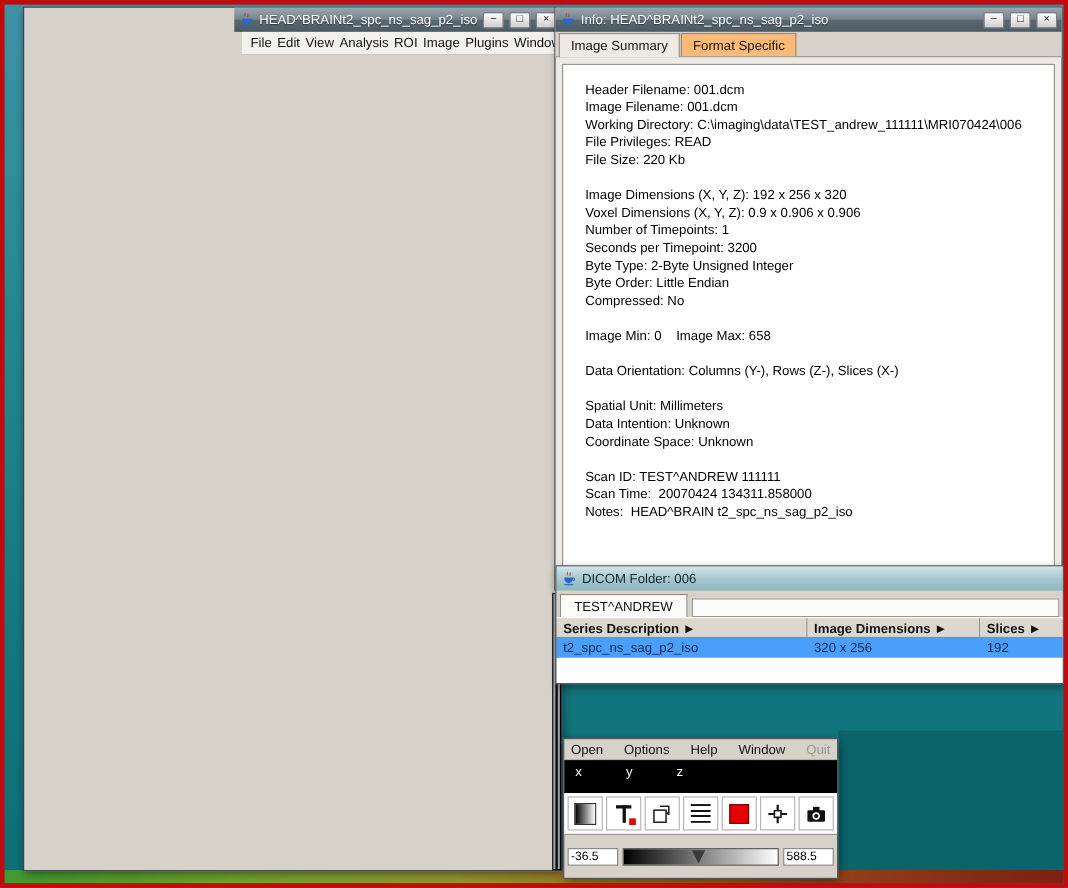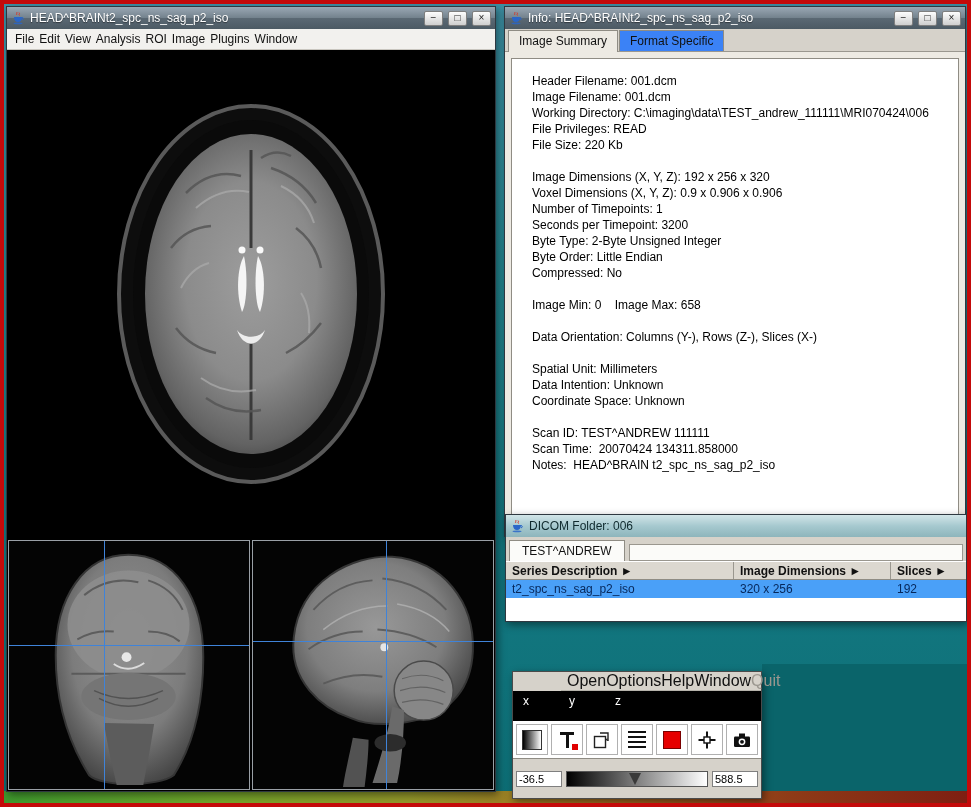--- a/index.html
+++ b/index.html
@@ -21,37 +21,37 @@
     color:#fff; font-size:12px; }
   .titlebar.teal { background:linear-gradient(180deg,#d2e5e8 0%,#a6c9cf 50%,#8db5bc 100%); color:#102a2e; }
   .title-text { flex:1; white-space:nowrap; overflow:hidden; text-shadow:0 1px 1px rgba(0,0,0,.45); }
   .titlebar.teal .title-text { text-shadow:none; }
   .win-btn { width:19px; height:15px; display:flex; align-items:center; justify-content:center;
     font-size:10px; line-height:1; color:#222; background:linear-gradient(180deg,#fdfdfd,#cfcfcf);
     border:1px solid #7f7f7f; border-radius:2px; }
   .java-icon { width:14px; height:14px; flex:0 0 14px; }
 
   
-  #image-window { left:2px; top:2px; width:490px; height:786px; }
+  #image-window { left:17px; top:2px; width:490px; height:786px;align-items:flex-end; }
   .menubar { height:21px; flex:0 0 21px; background:#f2f1ee; border-bottom:1px solid #c9c6bf;
     display:flex; align-items:center; gap:5px; padding-left:8px; font-size:12px; color:#111; }
   .menu-item { cursor:default; }
   .axial-panel { position:relative; flex:0 0 489px; background:#000; overflow:hidden; }
   .axial-svg { position:absolute; left:104px; top:48px; width:280px; height:392px; }
   .bottom-views { flex:1; display:flex; background:#000; }
   .view-panel { position:relative; flex:1; margin:1px; border:1px solid #9aa0a6; background:#040404; overflow:hidden; }
   .view-svg { position:absolute; left:0; top:0; width:100%; height:100%; }
   .xline-v { position:absolute; top:0; bottom:0; width:1px; background:#3f83d9; }
   .xline-h { position:absolute; left:0; right:0; height:1px; background:#3f83d9; }
 
   
   #info-window { left:500px; top:2px; width:462px; height:531px; background:#edeae3; }
   .tabbar { height:23px; flex:0 0 23px; background:#d6d2ca; display:flex; align-items:flex-end;
     gap:1px; padding-left:3px; border-bottom:1px solid #9a978f; }
-  .tab { font-size:12px; color:#111; padding:3px 10px 3px 10px; background:#3b82f6;
+  .tab { font-size:12px; color:#111; padding:3px 10px 3px 10px; background:#fdba74;
     border:1px solid #8f8c84; border-bottom:none; }
   .tab.active { background:#edeae3; position:relative; top:1px; padding-bottom:4px; }
   .info-body { flex:1; padding:6px; }
   .info-inner { height:100%; background:#fff; border:1px solid #8f8c84; padding:14px 4px 0 20px; overflow:hidden; }
   .info-line { font-size:12px; line-height:16px; min-height:16px; color:#000; white-space:pre; }
 
   
   #dicom-window { left:501px; top:510px; width:462px; height:108px; }
   .dicom-tabrow { height:24px; flex:0 0 24px; background:#d6d2ca; display:flex; align-items:flex-end; padding:0 3px 0 3px; }
   .dicom-tab { background:#fbfbf9; border:1px solid #8f8c84; border-bottom:none; font-size:12px; padding:3px 12px; color:#111; }
@@ -61,21 +61,21 @@
   .hcell { display:flex; align-items:center; padding-left:6px; font-size:12px; font-weight:bold; color:#111;
     border-right:1px solid #9a978f; }
   .dicom-row { height:18px; flex:0 0 18px; display:flex; background:#4aa0f8; }
   .rcell { display:flex; align-items:center; padding-left:6px; font-size:12px; color:#06275a; }
   .c0 { width:228px; } .c1 { width:157px; } .clast { flex:1; border-right:none; }
   .dicom-rest { flex:1; background:#fff; }
 
   
   #toolbar-window { left:508px; top:667px; width:250px; height:128px; border:1px solid #4a4a4a; }
   .tb-menu { height:19px; flex:0 0 19px; display:flex; align-items:center; justify-content:space-between;
-    padding:0 6px; font-size:16px; color:#111; border-bottom:1px solid #b5b2aa;margin-left:48px; }
+    padding:0 6px; font-size:12px; color:#111; border-bottom:1px solid #b5b2aa; }
   .tb-menu .disabled { color:#9b978f; }
   .tb-black { height:30px; flex:0 0 30px; background:#000; color:#fff; font-size:12px;
     display:flex; align-items:flex-start; padding:3px 0 0 10px; gap:40px; }
   .tb-icons { height:38px; flex:0 0 38px; background:#fff; display:flex; align-items:center;
     justify-content:space-between; padding:0 3px; border-bottom:1px solid #8f8c84; }
   .icon-btn { width:32px; height:31px; background:#fff; border:1px solid #b0b0b0;
     display:flex; align-items:center; justify-content:center; position:relative; }
   .lut-swatch { width:20px; height:20px; border:1px solid #333; background:linear-gradient(90deg,#000,#fff); }
   .t-shape { position:relative; width:16px; height:18px; }
   .t-shape::before { content:""; position:absolute; left:1px; top:1px; width:14px; height:3px; background:#111; }

